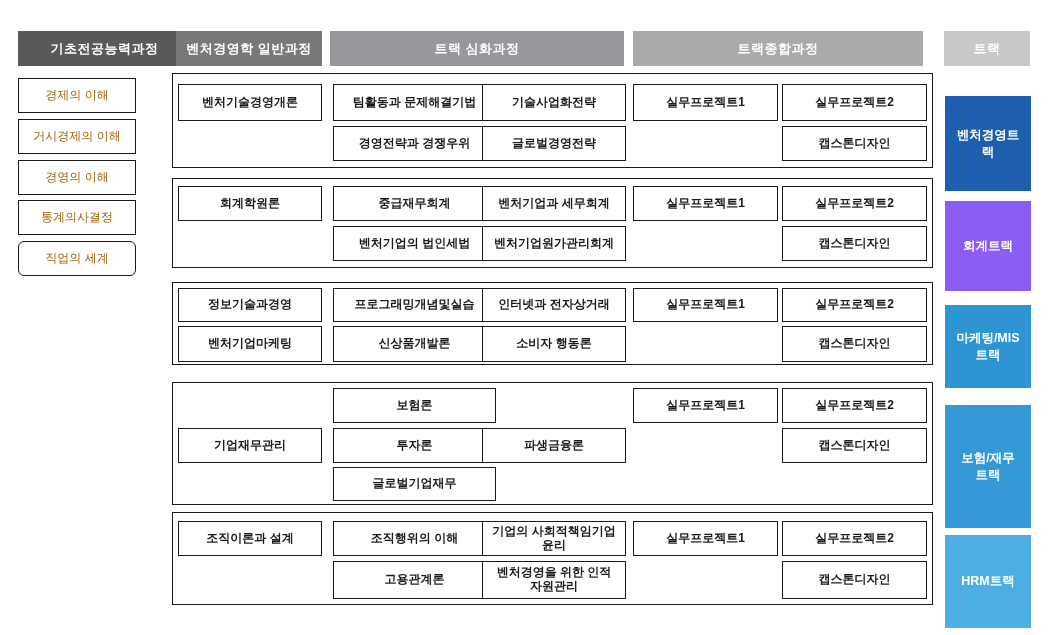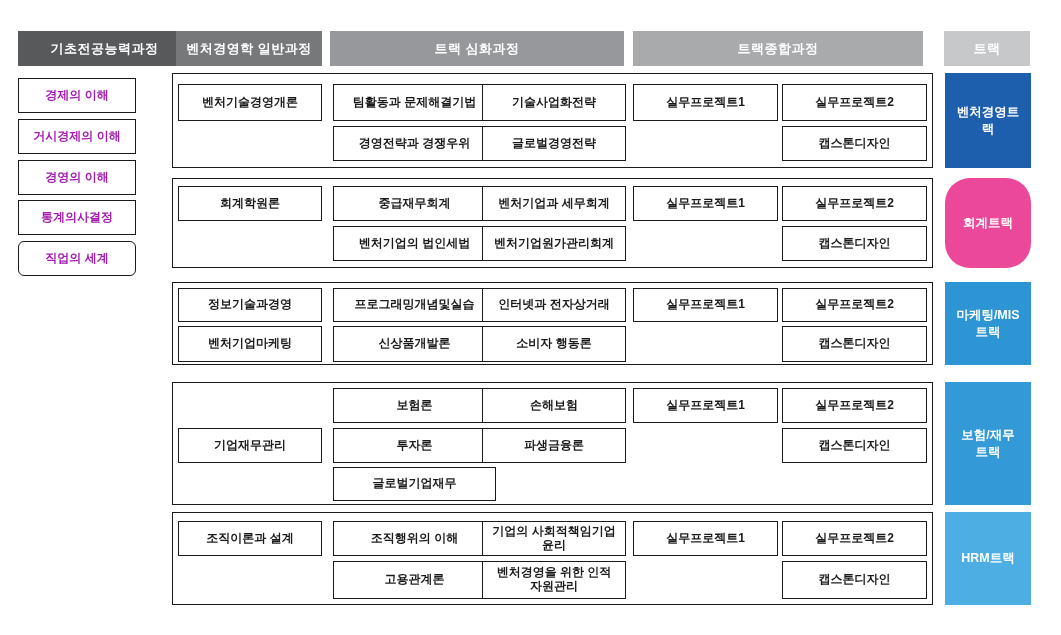--- a/index.html
+++ b/index.html
@@ -20,21 +20,21 @@
   #h1{left:176px;width:146px;}
   #h2{left:330px;width:294px;}
   #h3{left:633px;width:290px;}
   #h4{left:944px;width:86px;}
 
   
   .foundation-box{
     position:absolute;left:18px;width:118px;height:35px;
     box-sizing:border-box;border:1.5px solid #1a1a1a;background:#fff;
     display:flex;align-items:center;justify-content:center;
-    font-weight:bold;font-size:12px;color:#a21caf;
+    font-weight:normal;font-size:12px;color:#a16207;
   }
   #f0{top:78px;} #f1{top:119px;} #f2{top:160px;} #f3{top:200px;} #f4{top:241px;border-radius:6px;}
 
   
   .group{
     position:absolute;left:172px;width:761px;
     box-sizing:border-box;border:1.5px solid #1a1a1a;background:#fff;
   }
   #g0{top:73px;height:95px;}
   #g1{top:178px;height:90px;}
@@ -60,21 +60,21 @@
   #g1 .r1{top:7px; height:35px;} #g1 .r2{top:47px;height:35px;}
   #g2 .r1{top:5px; height:34px;} #g2 .r2{top:43px;height:36px;}
   #g3 .r1{top:5px; height:35px;} #g3 .r2{top:45px;height:35px;} #g3 .r3{top:84px;height:34px;}
   #g4 .r1{top:8px; height:35px;} #g4 .r2{top:48px;height:38px;}
 
   
   .track-box{
     position:absolute;left:945px;width:86px;
     display:flex;align-items:center;justify-content:center;
     color:#ffffff;font-weight:bold;font-size:12.5px;text-align:center;
-    padding:0 11px;box-sizing:border-box;
+    padding:0 11px;box-sizing:border-box;margin-top:23px;
   }
   #t0{top:73px;height:95px;}
   #t1{top:178px;height:90px;}
   #t2{top:282px;height:83px;}
   #t3{top:382px;height:123px;}
   #t4{top:512px;height:93px;}
 </style>
 </head>
 <body>
 
@@ -124,37 +124,36 @@
     <div class="cbox c3a r1">실무프로젝트1</div>
     <div class="cbox c3b r1">실무프로젝트2</div>
     <div class="cbox c3b r2">캡스톤디자인</div>
   </div>
 
   <div id="g3" class="group">
     <div class="cbox c1 r2">기업재무관리</div>
     <div class="cbox c2a r1">보험론</div>
     <div class="cbox c2a r2">투자론</div>
     <div class="cbox c2a r3">글로벌기업재무</div>
-    <div class="cbox c2b r1">손해보험</div>
     <div class="cbox c2b r2">파생금융론</div>
     <div class="cbox c3a r1">실무프로젝트1</div>
     <div class="cbox c3b r1">실무프로젝트2</div>
     <div class="cbox c3b r2">캡스톤디자인</div>
   </div>
 
   <div id="g4" class="group">
     <div class="cbox c1 r1">조직이론과 설계</div>
     <div class="cbox c2a r1">조직행위의 이해</div>
     <div class="cbox c2a r2">고용관계론</div>
     <div class="cbox c2b r1">기업의 사회적책임기업윤리</div>
     <div class="cbox c2b r2">벤처경영을 위한 인적자원관리</div>
     <div class="cbox c3a r1">실무프로젝트1</div>
     <div class="cbox c3b r1">실무프로젝트2</div>
     <div class="cbox c3b r2">캡스톤디자인</div>
   </div>
 
   <div id="t0" class="track-box" style="background: rgb(30, 95, 173);">벤처경영트랙</div>
-  <div id="t1" class="track-box" style="background: #ec4899; border-radius: 25px;">회계트랙</div>
+  <div id="t1" class="track-box" style="background: #8b5cf6;">회계트랙</div>
   <div id="t2" class="track-box" style="background: rgb(45, 149, 211);">마케팅/MIS트랙</div>
   <div id="t3" class="track-box" style="background: rgb(51, 153, 215);">보험/재무트랙</div>
   <div id="t4" class="track-box" style="background: rgb(76, 174, 227);">HRM트랙</div>
 
 </div>
 
 </body></html>

